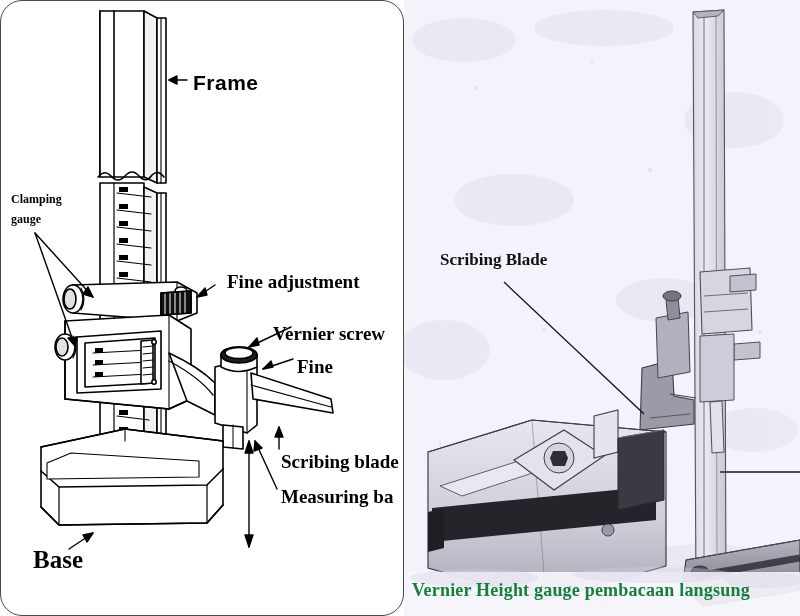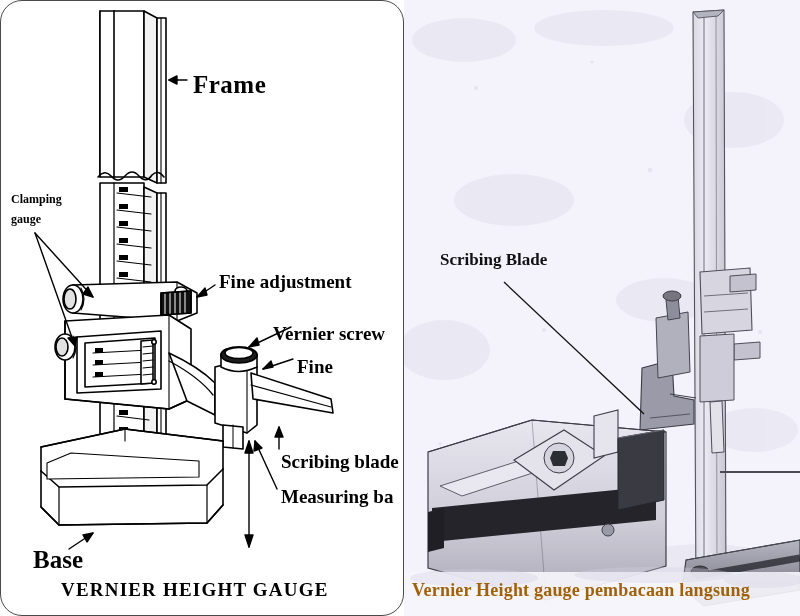--- a/index.html
+++ b/index.html
@@ -8,37 +8,37 @@
   #stage{position:relative;width:800px;height:616px;background:#fff;}
 
   
   #left-panel{position:absolute;left:0;top:0;width:404px;height:616px;background:#fff;
               border:1px solid #4a4a4a;border-radius:22px;box-sizing:border-box;overflow:hidden;}
   #left-art{position:absolute;left:0;top:0;width:404px;height:616px;}
 
   .lbl{position:absolute;color:#000;white-space:nowrap;}
 
   
-  #lbl-frame      {left:192px;top:70px;  font-size:25px;font-family:Liberation Serif, serif;font-weight:bold;letter-spacing:.5px;}
+  #lbl-frame      {left:192px;top:70px;  font-size:21px;font-family:Liberation Sans, sans-serif;font-weight:bold;letter-spacing:.5px;}
   #lbl-clamping1  {left:10px; top:188px; font-size:12px;line-height:20px;font-family:"Liberation Serif",serif;font-weight:bold;}
-  #lbl-fine       {left:218px;top:270px; font-size:19px;font-family:"Liberation Serif",serif;font-weight:bold;}
+  #lbl-fine       {left:226px;top:270px; font-size:19px;font-family:"Liberation Serif",serif;font-weight:bold;}
   #lbl-clamping2  {left:272px;top:322px; font-size:19px;font-family:"Liberation Serif",serif;font-weight:bold;}
   #lbl-clamp      {left:296px;top:355px; font-size:19px;font-family:"Liberation Serif",serif;font-weight:bold;}
   #lbl-scribing   {left:280px;top:450px; font-size:19px;font-family:"Liberation Serif",serif;font-weight:bold;}
   #lbl-measuring  {left:280px;top:485px; font-size:19px;font-family:"Liberation Serif",serif;font-weight:bold;}
   #lbl-base       {left:32px; top:545px; font-size:25px;font-family:"Liberation Serif",serif;font-weight:bold;}
   #caption-left   {left:60px; top:578px; font-size:19px;font-family:"Liberation Serif",serif;font-weight:bold;letter-spacing:1.2px;}
 
   
   #right-panel{position:absolute;left:404px;top:0;width:396px;height:616px;
                background:#f4f3fb;overflow:hidden;}
   #photo-art{position:absolute;left:0;top:0;width:396px;height:616px;}
   #lbl-scribing-blade{left:36px;top:250px;font-size:17px;font-family:"Liberation Serif",serif;font-weight:bold;color:#111;position:absolute;white-space:nowrap;}
   #caption-right{position:absolute;left:8px;top:580px;font-size:18px;
-                 font-family:"Liberation Serif",serif;font-weight:bold;color:#a16207;white-space:nowrap;letter-spacing:.2px;}
+                 font-family:"Liberation Serif",serif;font-weight:bold;color:#15803d;white-space:nowrap;letter-spacing:.2px;}
 </style>
 </head>
 <body>
 
 <div id="stage">
 
   <div id="left-panel">
 
     <svg id="left-art" viewBox="0 0 404 616">
       <g fill="none" stroke="#000" stroke-width="1.6" stroke-linejoin="round" stroke-linecap="round">
@@ -202,21 +202,20 @@
       <div>Clamping</div>
       <div>gauge</div>
     </div>
 
     <div class="lbl" id="lbl-fine">Fine adjustment</div>
     <div class="lbl" id="lbl-clamping2">Vernier screw</div>
     <div class="lbl" id="lbl-clamp">Fine</div>
     <div class="lbl" id="lbl-scribing">Scribing blade</div>
     <div class="lbl" id="lbl-measuring">Measuring ba</div>
     <div class="lbl" id="lbl-base">Base</div>
-    <div class="lbl" id="caption-left">VERNIER HEIGHT GAUGE</div>
   </div>
 
   <div id="right-panel">
 
     <svg id="photo-art" viewBox="0 0 396 616">
       <defs>
         <linearGradient id="gBeam" x1="0" y1="0" x2="1" y2="0">
           <stop offset="0%" stop-color="#d9d8e2"></stop>
           <stop offset="35%" stop-color="#eceaf3"></stop>
           <stop offset="100%" stop-color="#c9c8d4"></stop>

